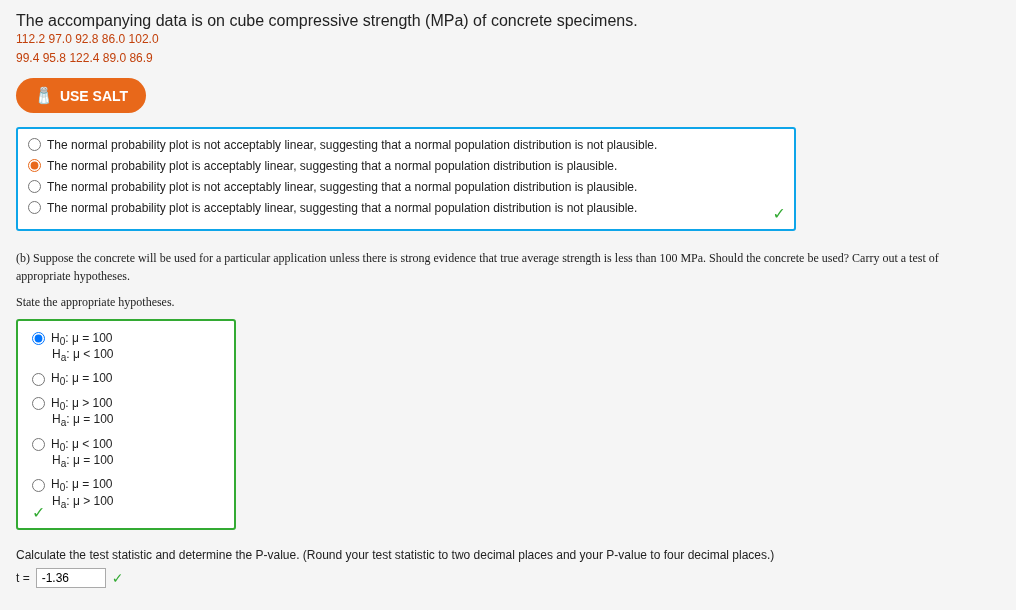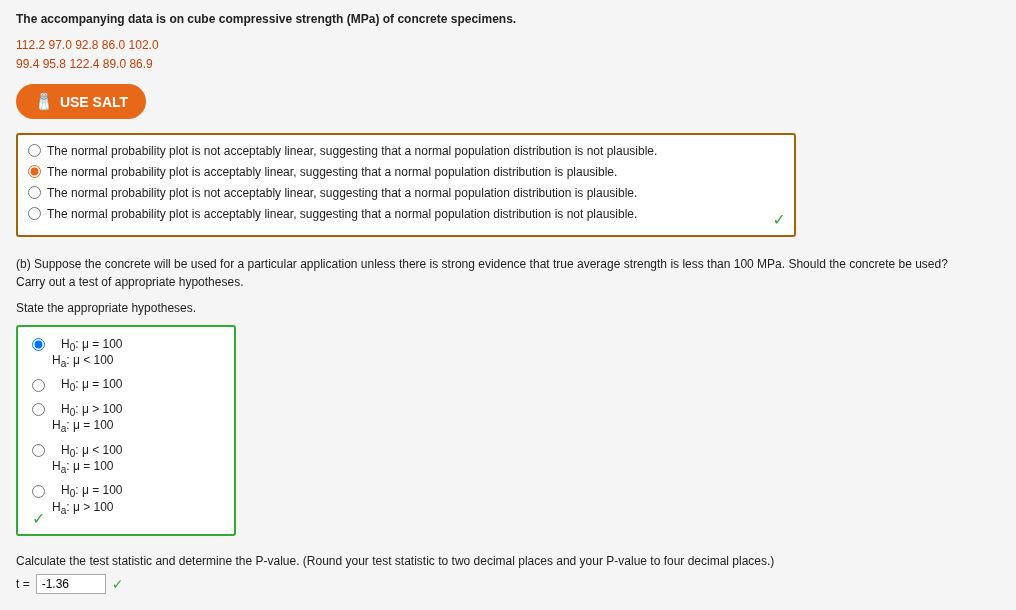--- a/index.html
+++ b/index.html
@@ -3,21 +3,21 @@
   <meta charset="utf-8">
   <style>
     * { box-sizing: border-box; margin: 0; padding: 0; }
     body {
       font-family: Arial, sans-serif;
       font-size: 12px;
       background: #f5f5f5;
       padding: 12px 16px;
       color: #222;
     }
-    .intro-text { margin-bottom: 10px; font-size: 12px; font-weight: bold; }
+    .intro-text { margin-bottom: 0; font-size: 16px; }
     .data-values { font-size: 12px; color: #c2410c; margin-bottom: 10px; line-height: 1.6; }
     .use-salt-btn {
       background: #e8681a;
       color: white;
       border: none;
       border-radius: 20px;
       padding: 8px 18px;
       font-size: 14px;
       font-weight: bold;
       cursor: pointer;
@@ -26,21 +26,21 @@
       gap: 6px;
       margin-bottom: 14px;
     }
     .use-salt-btn .icon { font-size: 16px; }
 
     .section { margin-bottom: 18px; }
     .section-label { font-size: 12px; margin-bottom: 6px; }
 
     
     .answer-box {
-      border: 2px solid #a16207;
+      border: 2px solid #0ea5e9;
       border-radius: 3px;
       padding: 8px 10px;
       background: white;
       margin-bottom: 6px;
       max-width: 780px;
       position: relative;
     }
     .answer-box .checkmark {
       position: absolute;
       bottom: 6px;
@@ -79,21 +79,21 @@
     }
     .hyp-option {
       display: flex;
       flex-direction: column;
       margin-bottom: 8px;
       cursor: pointer;
     }
     .hyp-option-row {
       display: flex;
       align-items: center;
-      gap: 16px;
+      gap: 6px;
     }
     .hyp-sub {
       margin-left: 20px;
       font-size: 12px;
     }
 
     
     .calc-section { margin-bottom: 14px; }
     .calc-row {
       display: flex;
@@ -103,21 +103,21 @@
       font-size: 12px;
     }
     .calc-row input {
       border: 1px solid #aaa;
       padding: 2px 5px;
       font-size: 12px;
       width: 70px;
     }
     .calc-row .check-icon { color: #3a3; font-size: 14px; }
 
-    .part-b-text { font-size: 12px; margin-bottom: 8px; line-height: 1.5; max-width: 950px; }
+    .part-b-text { font-size: 12px; margin-bottom: 8px; line-height: 1.5; max-width: 950px; font-family: Liberation Serif, serif; }
   </style>
 </head>
 <body>
 
 
 
 
 <p class="intro-text">The accompanying data is on cube compressive strength (MPa) of concrete specimens.</p>
 <div class="data-values">
   <div>112.2   97.0    92.8   86.0   102.0</div>

